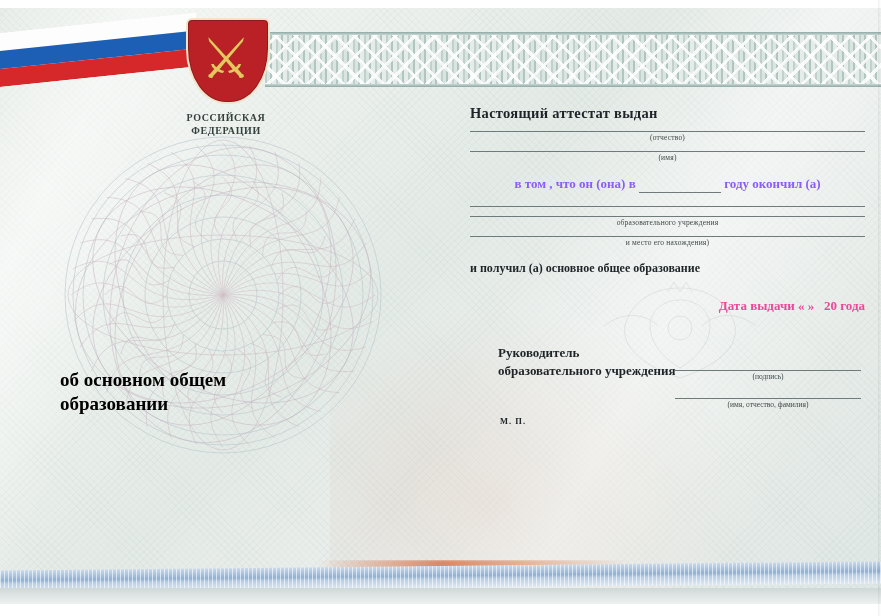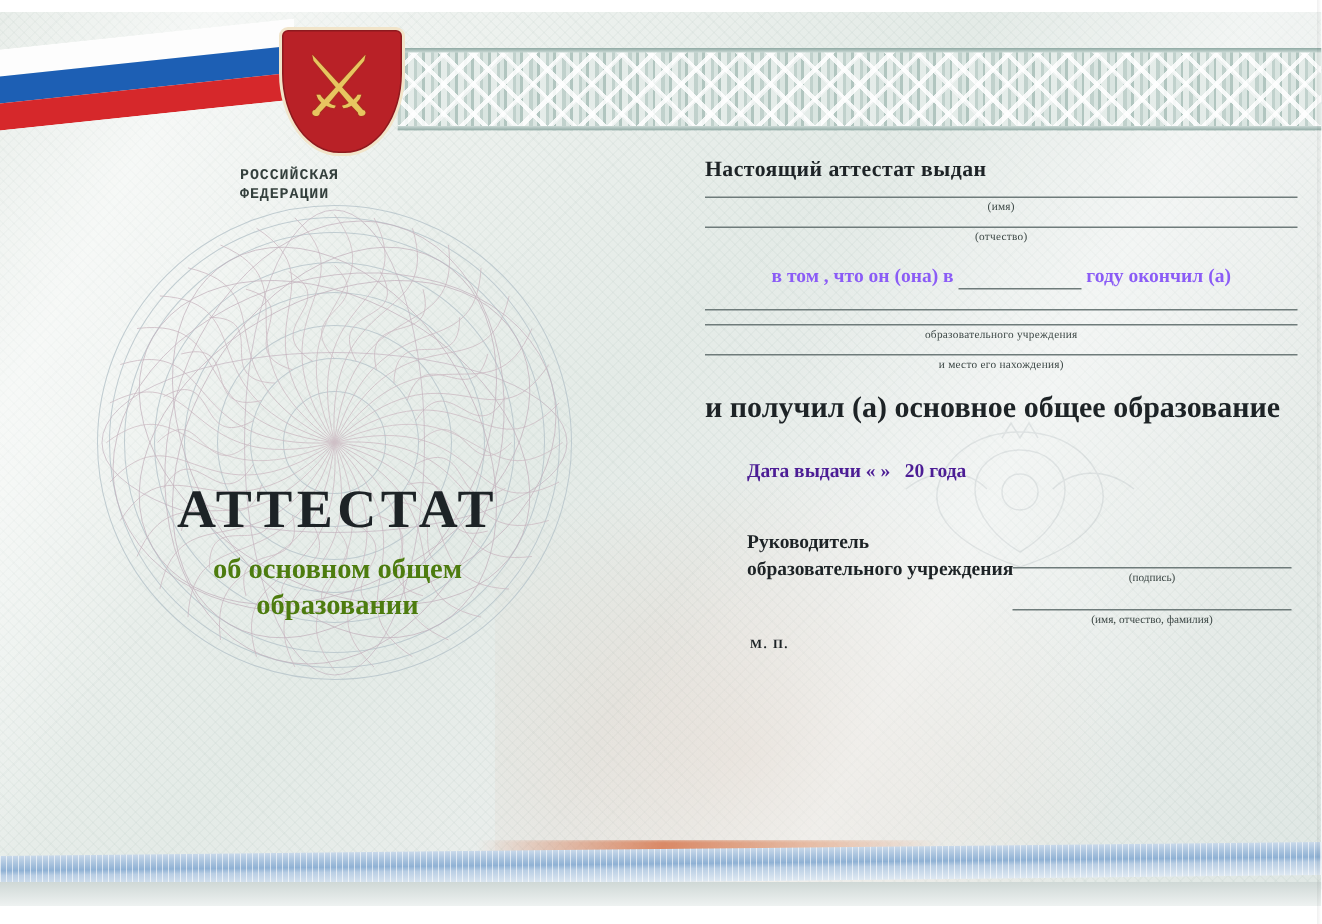--- a/index.html
+++ b/index.html
@@ -136,22 +136,22 @@
     font-size: 56px;
     line-height: 74px;
     text-align: center;
     text-shadow: 0 0 1px #7a5d13;
   }
   .fed-label {
     position: absolute;
     left: 160px;
     top: 112px;
     width: 132px;
-    text-align: left;
-    font-family: Liberation Mono, monospace;
+    text-align: center;
+    font-family: Liberation Serif, serif;
     font-weight: bold;
     font-size: 10px;
     letter-spacing: .6px;
     color: #34403d;
     line-height: 1.25;
   }
 
   
   .rosette {
     position: absolute;
@@ -173,26 +173,26 @@
     font-weight: bold;
     font-size: 36px;
     letter-spacing: 3px;
     color: #1d2326;
   }
   .title-sub {
     position: absolute;
     left: 60px;
     top: 368px;
     width: 330px;
-    text-align: center;
+    text-align: left;
     font-family: "Liberation Serif", serif;
     font-weight: bold;
     font-size: 19px;
     line-height: 1.25;
-    color: #4d7c0f;
+    color: #000000;
   }
   .serial {
     position: absolute;
     left: 60px;
     top: 533px;
     width: 330px;
     text-align: center;
     font-family: "Liberation Serif", serif;
     font-weight: bold;
     font-size: 17px;
@@ -240,33 +240,34 @@
     white-space: nowrap;
   }
   .sentence .blank {
     display: inline-block;
     border-bottom: 1px solid #6e7b7a;
     vertical-align: baseline;
   }
   .got-line {
     font-family: "Liberation Serif", serif;
     font-weight: bold;
-    font-size: 20px;
+    font-size: 12px;
     color: #1d2326;
     text-align: left;
     margin-top: 14px;
   }
   .date-line {
     font-family: "Liberation Serif", serif;
     font-weight: bold;
     font-size: 13px;
-    color: #4c1d95;
+    color: #ec4899;
     margin-top: 22px;
     margin-left: 28px;
     white-space: nowrap;
+    text-align: right;
   }
   .head-block {
     margin-top: 30px;
     position: relative;
     height: 66px;
   }
   .head-text {
     position: absolute;
     left: 28px;
     top: 0;
@@ -457,21 +458,20 @@
       <ellipse cx="165" cy="165" rx="60" ry="155"></ellipse>
       <ellipse cx="165" cy="165" rx="140" ry="95" transform="rotate(30 165 165)"></ellipse>
       <ellipse cx="165" cy="165" rx="140" ry="95" transform="rotate(60 165 165)"></ellipse>
       <ellipse cx="165" cy="165" rx="140" ry="95" transform="rotate(120 165 165)"></ellipse>
       <ellipse cx="165" cy="165" rx="140" ry="95" transform="rotate(150 165 165)"></ellipse>
       <ellipse cx="165" cy="165" rx="110" ry="150" transform="rotate(15 165 165)"></ellipse>
       <ellipse cx="165" cy="165" rx="110" ry="150" transform="rotate(75 165 165)"></ellipse>
     </g>
   </svg>
 
-  <div class="title-main">АТТЕСТАТ</div>
   <div class="title-sub">
     <div>об основном общем</div>
     <div>образовании</div>
   </div>
 
   <svg class="watermark" viewBox="0 0 200 120">
     <g fill="none" stroke="#7d8a92" stroke-width="1">
       <path d="M100 18 C70 18 52 34 46 52 C40 70 52 92 100 108 C148 92 160 70 154 52 C148 34 130 18 100 18 Z"></path>
       <path d="M100 30 C82 30 70 42 70 56 C70 74 86 90 100 98 C114 90 130 74 130 56 C130 42 118 30 100 30 Z"></path>
       <path d="M24 56 C44 40 66 44 78 56 M176 56 C156 40 134 44 122 56"></path>
@@ -480,26 +480,26 @@
     </g>
   </svg>
 
   <div class="right-pane">
 
     <div class="issued-head">Настоящий аттестат выдан</div>
 
 
     <div class="line-block tight">
       <div class="rule"></div>
-      <div class="caption">(имя)</div>
+      <div class="caption">(отчество)</div>
     </div>
 
     <div class="line-block tight">
       <div class="rule"></div>
-      <div class="caption">(отчество)</div>
+      <div class="caption">(имя)</div>
     </div>
 
     <div class="sentence" style="margin-top:14px;">
       <span>в том , что он (она) в</span>
       <span class="blank" style="width:82px;">&nbsp;</span>
       <span>году окончил (а)</span>
     </div>
 
     <div class="line-block">
       <div class="rule"></div>

